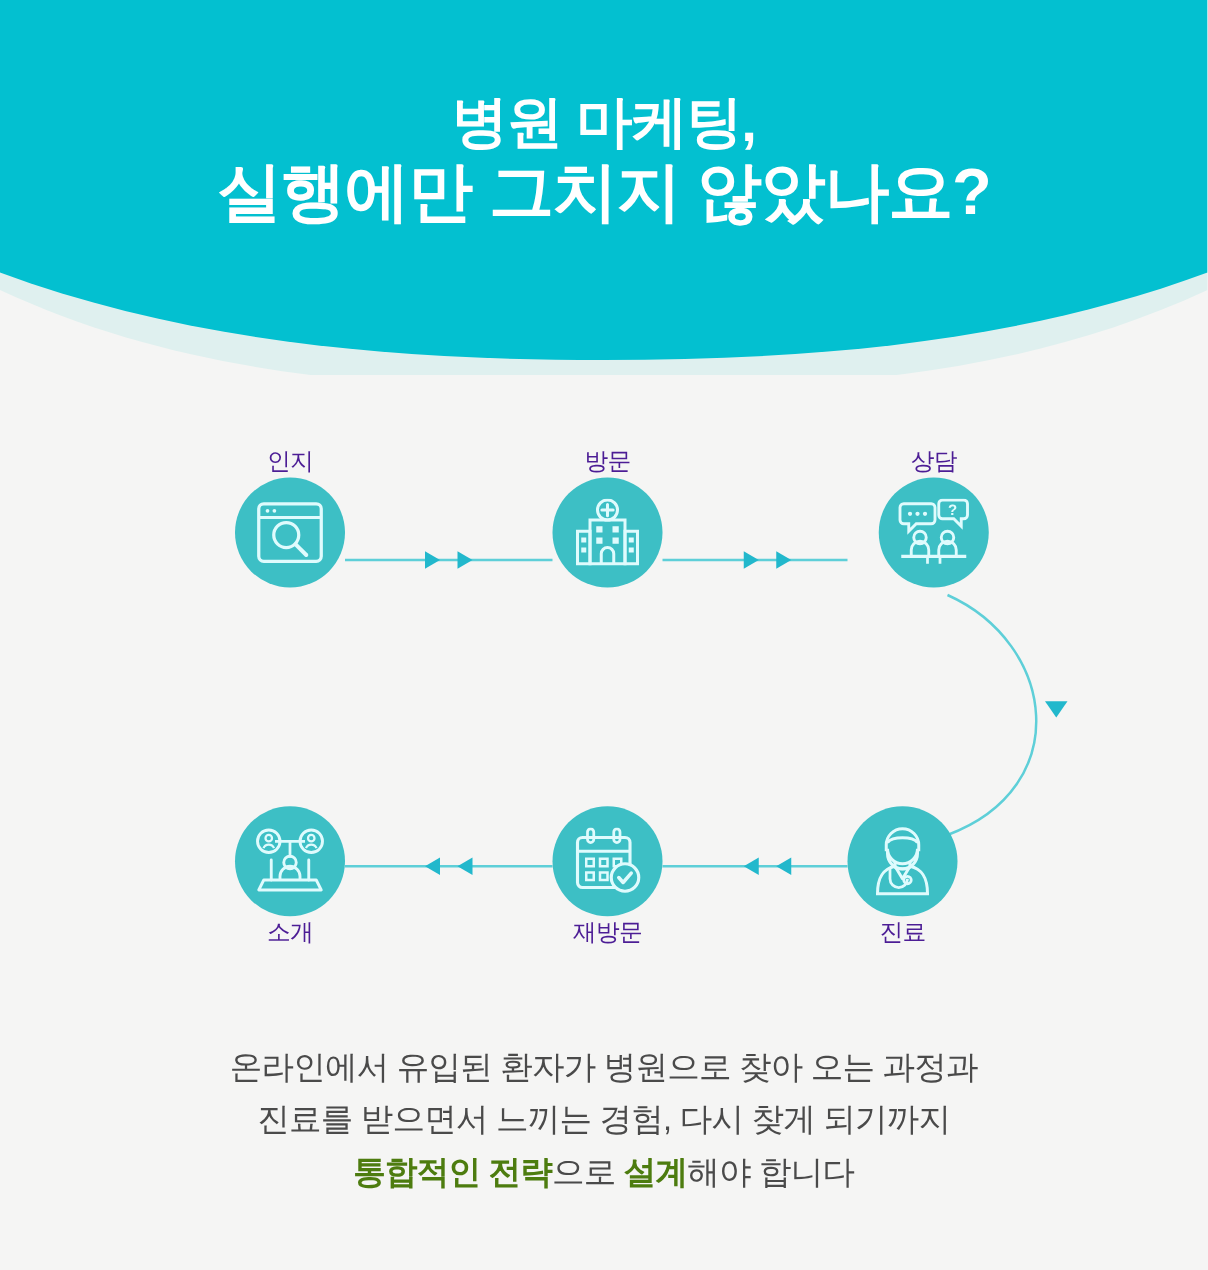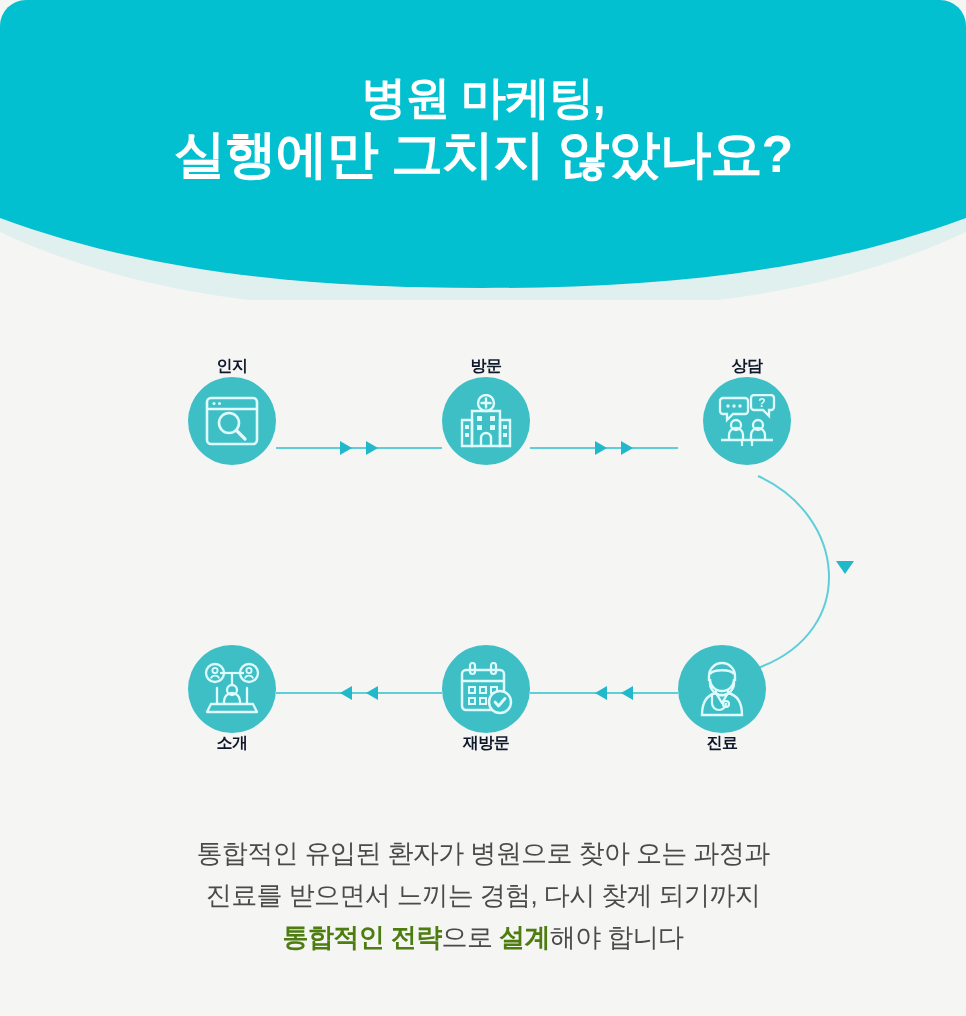--- a/index.html
+++ b/index.html
@@ -16,21 +16,20 @@
   }
 
   
   .header {
     position: absolute;
     left: 0;
     top: 0;
     width: 966px;
     height: 300px;
     overflow: hidden;
-    border-radius: 26px;
   }
   .header-svg {
     position: absolute;
     left: 0;
     top: 0;
     display: block;
   }
   .header-title {
     position: absolute;
     left: 0;
@@ -80,23 +79,23 @@
     height: 88px;
     border-radius: 50%;
     background: #3dbfc5;
     margin: 0 auto;
     position: relative;
     display: flex;
     align-items: center;
     justify-content: center;
   }
   .node-label {
-    font-size: 16px;
-    font-weight: bold;
-    color: #0f172a;
+    font-size: 19px;
+    font-weight: normal;
+    color: #4c1d95;
     letter-spacing: -0.5px;
   }
   .node-top .node-label { margin-bottom: 12px; }
   .node-bottom .node-label { }
 
   
   #node-awareness  { left: 172px; top: 56px; }
   #node-visit      { left: 426px; top: 56px; }
   #node-consult    { left: 687px; top: 56px; }
   
@@ -273,16 +272,16 @@
         <path d="M20 42v-3a8 8 0 0 1 16 0v3" fill="none" stroke="#dffbfd" stroke-width="2.3"></path>
         <path d="M13 42V26 M43 42V26" stroke="#dffbfd" stroke-width="2.3" stroke-linecap="round"></path>
         <path d="M7 42h42l4 8H3z" fill="none" stroke="#dffbfd" stroke-width="2.3" stroke-linejoin="round"></path>
       </svg>
     </div>
     <span class="node-label">소개</span>
   </div>
 </div>
 
 <div class="caption">
-  <span class="caption-line">통합적인 유입된 환자가 병원으로 찾아 오는 과정과</span>
+  <span class="caption-line">온라인에서 유입된 환자가 병원으로 찾아 오는 과정과</span>
   <span class="caption-line">진료를 받으면서 느끼는 경험, 다시 찾게 되기까지</span>
   <span class="caption-line"><b>통합적인 전략</b><span>으로 </span><b>설계</b><span>해야 합니다</span></span>
 </div>
 
 </body></html>

